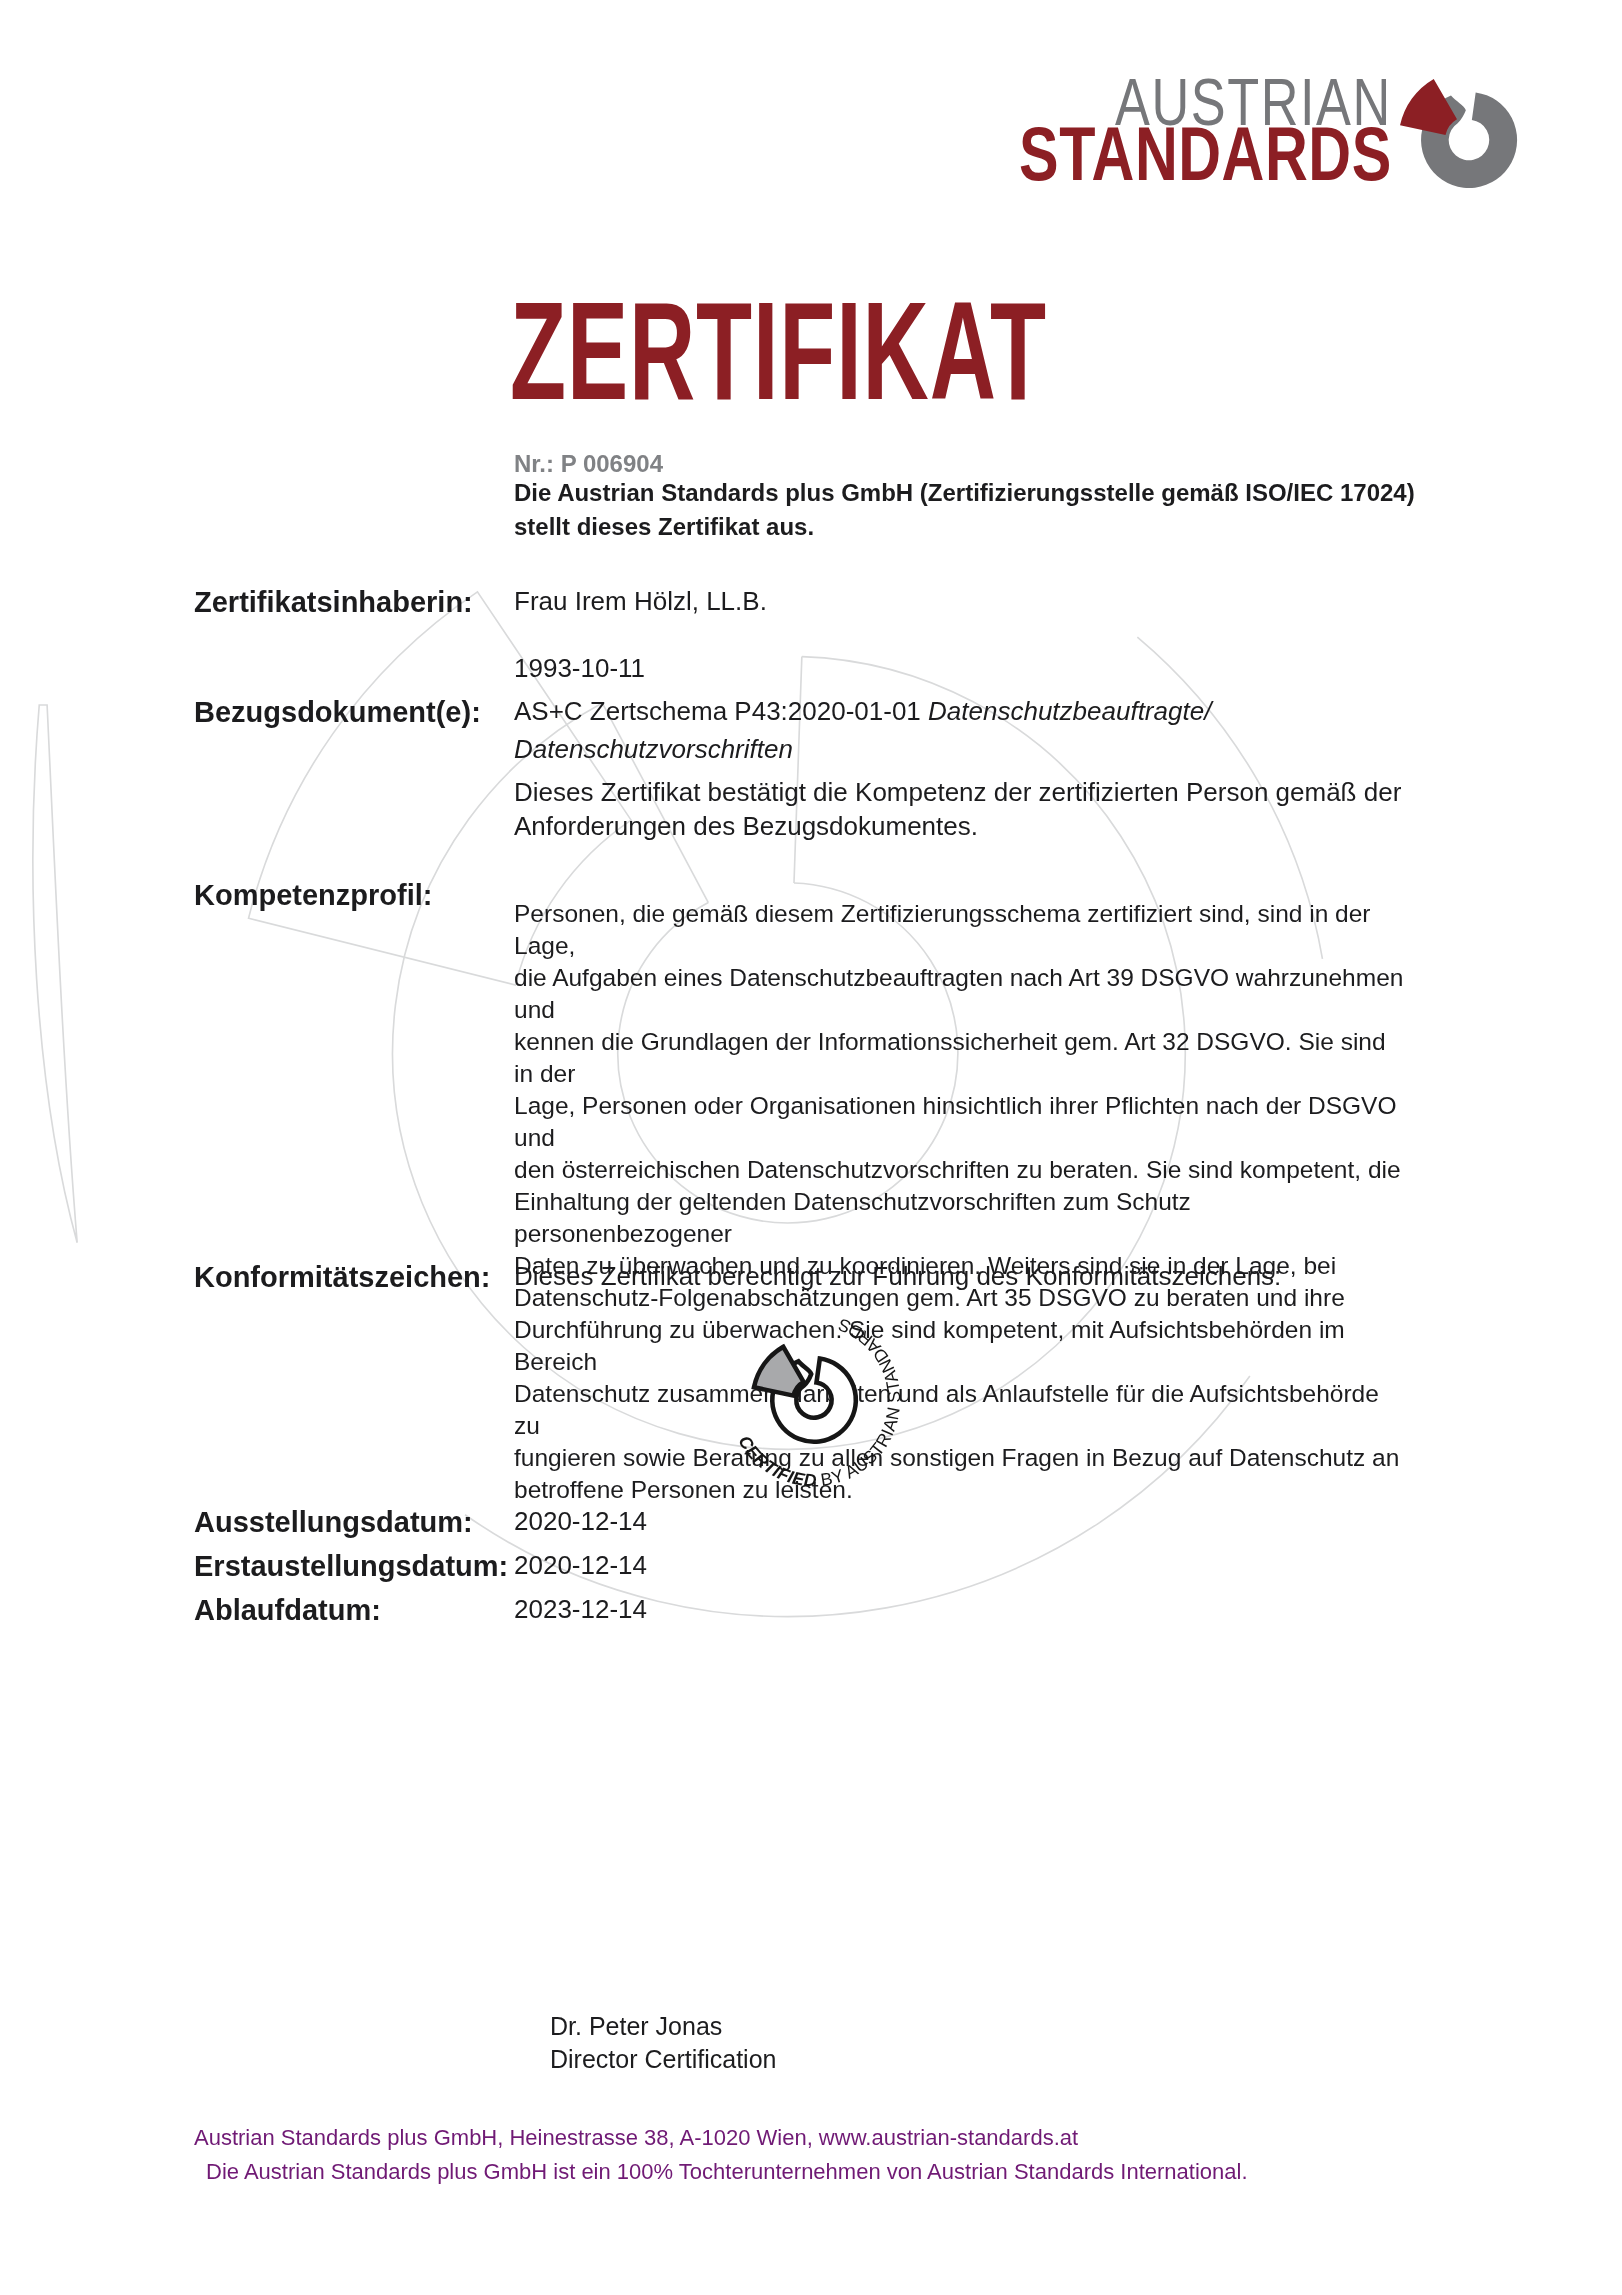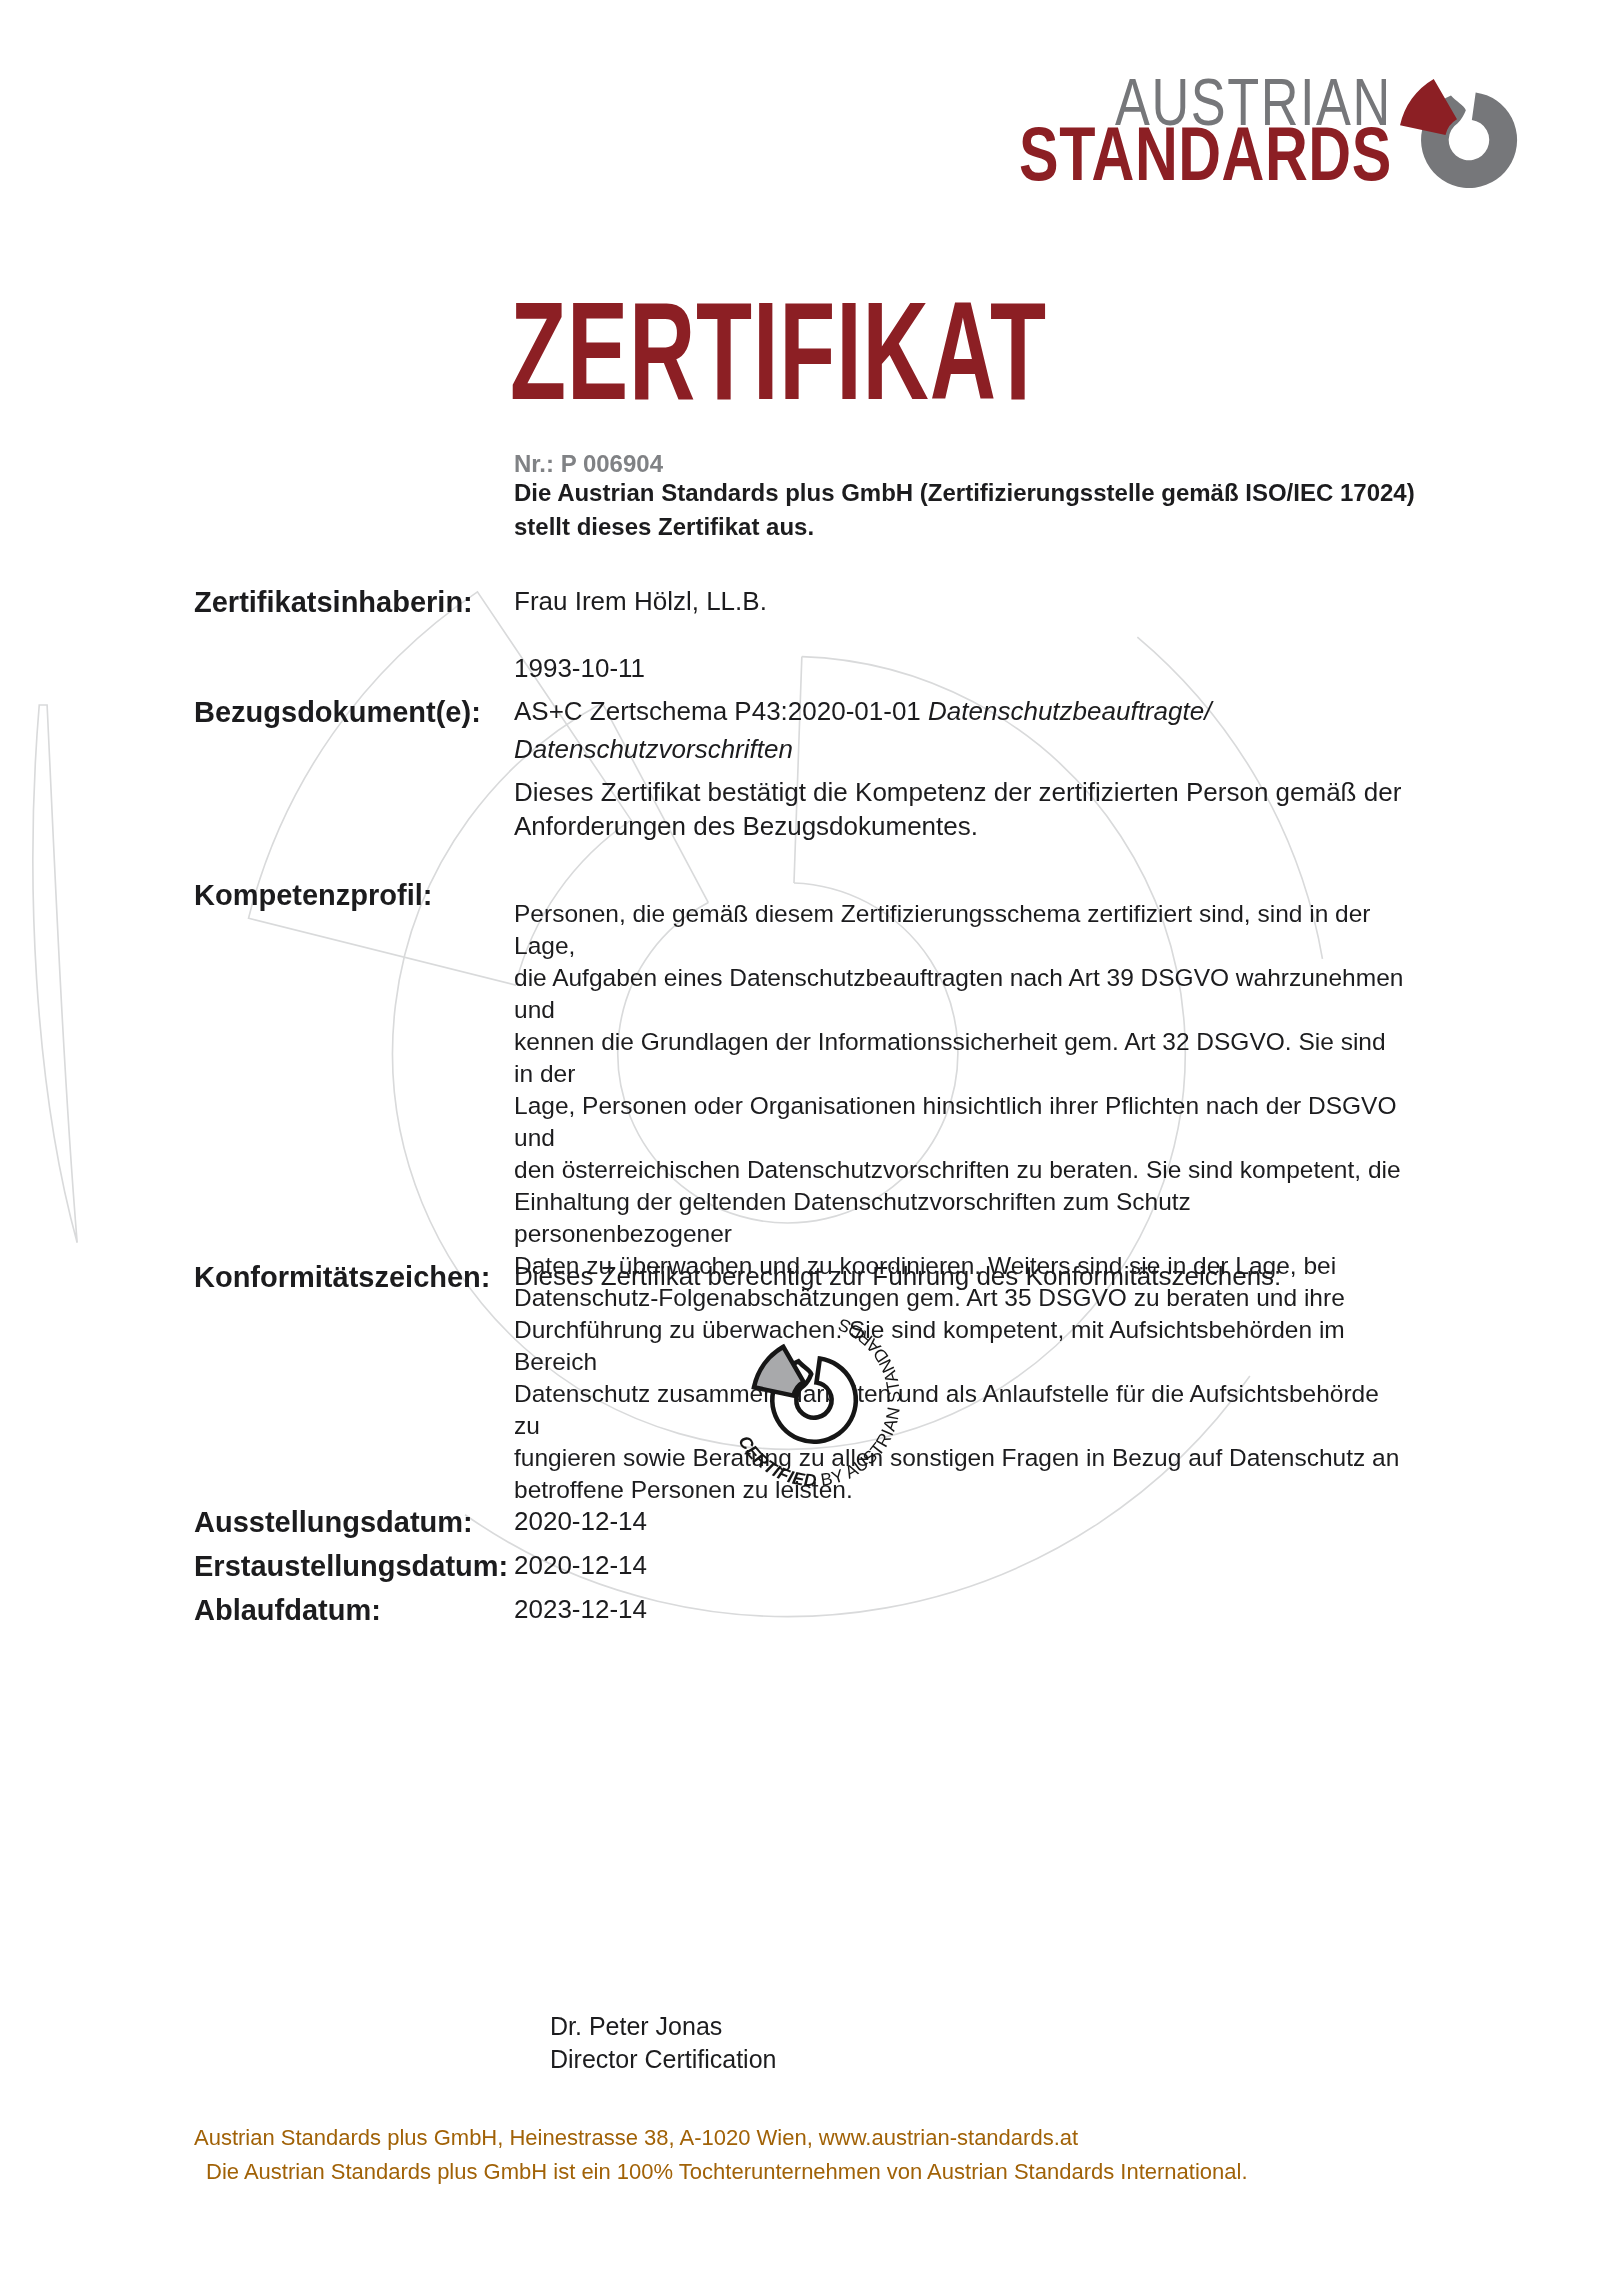--- a/index.html
+++ b/index.html
@@ -23,21 +23,21 @@
   .label{position:absolute;left:194px;font-size:29px;font-weight:700;white-space:nowrap;}
   .value{position:absolute;left:514px;font-size:26px;white-space:nowrap;}
   .para{position:absolute;left:514px;width:890px;white-space:pre-line;}
   .competence-text{font-size:24.5px;line-height:32px;}
   .note-text{font-size:26px;line-height:34px;}
   .italic{font-style:italic;}
   
   #stamp{position:absolute;left:703px;top:1289px;width:222px;height:222px;}
   
   .signature{left:550px;top:2010px;width:523px;text-align:left;font-size:25px;line-height:33px;}
-  .footer{left:194px;font-size:22px;color:#a16207;white-space:nowrap;}
+  .footer{left:194px;font-size:22px;color:#701a75;white-space:nowrap;}
   .f1{top:2125px;} .f2{top:2159px;margin-left:12px;}
 </style>
 </head>
 <body>
 
 <svg id="watermark" viewBox="0 0 2480 3509" fill="none" stroke="#d9dadb" stroke-width="2.5">
 
   <path d="M 921,1075 A 606 606 0 1 0 1226,1004"></path>
 
   <path d="M 921,1075 L 1083,1380"></path>

